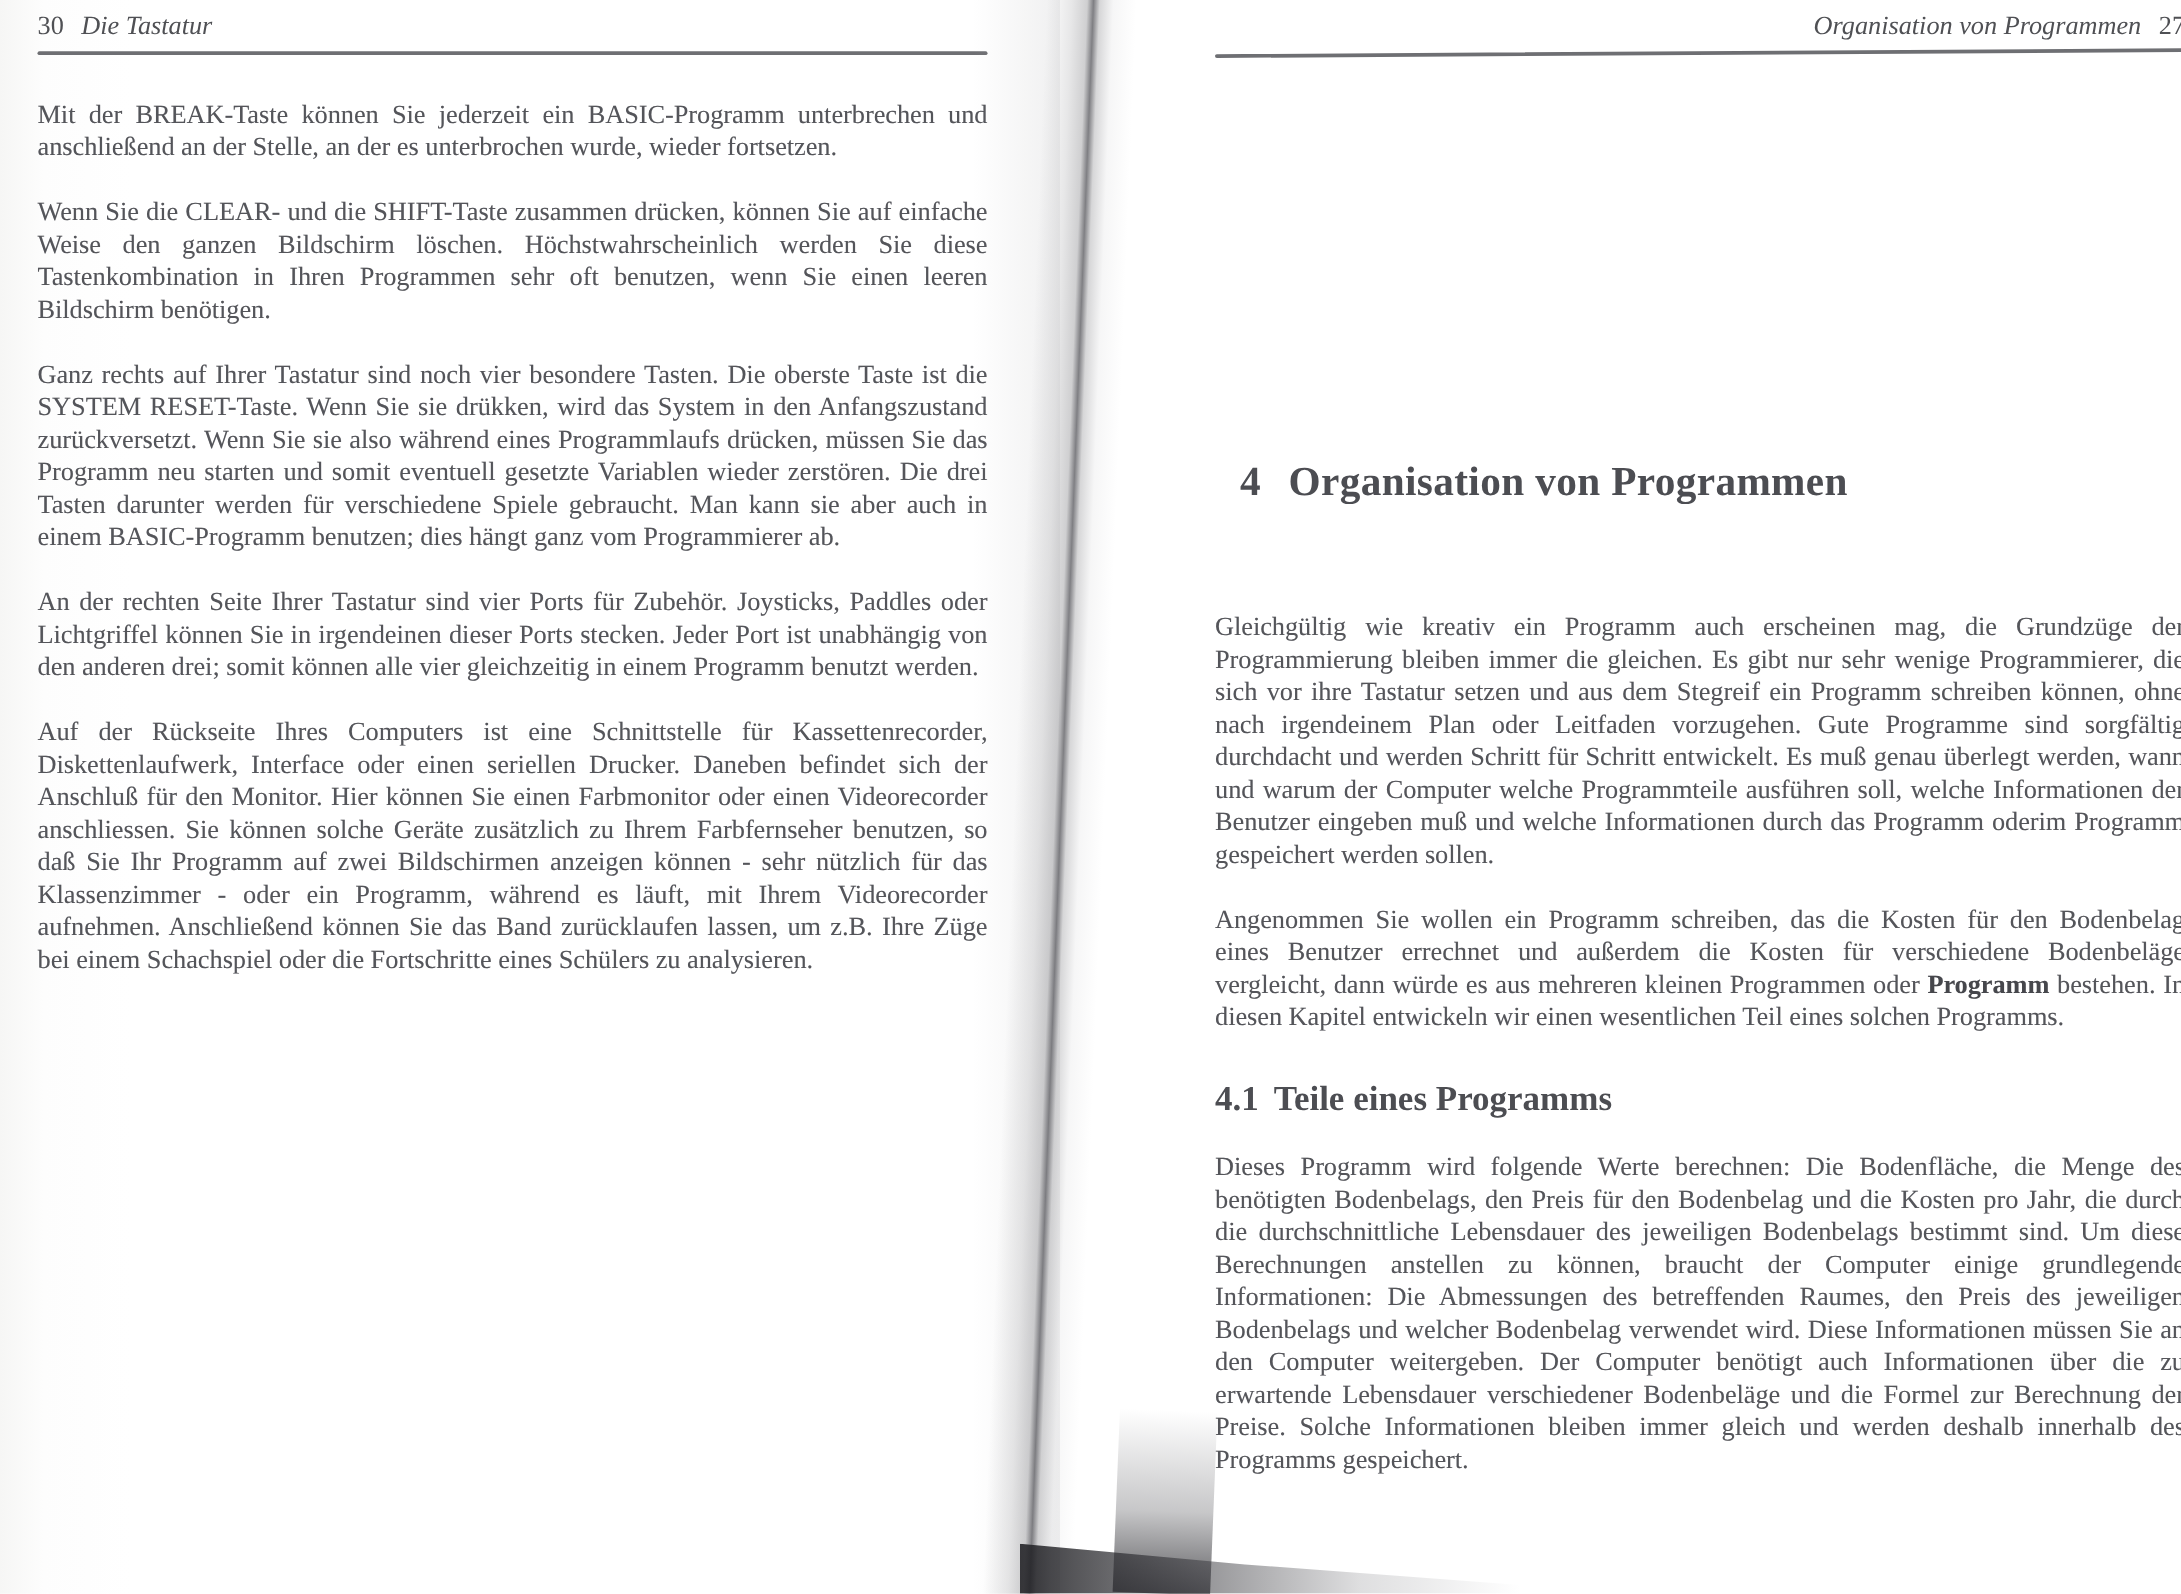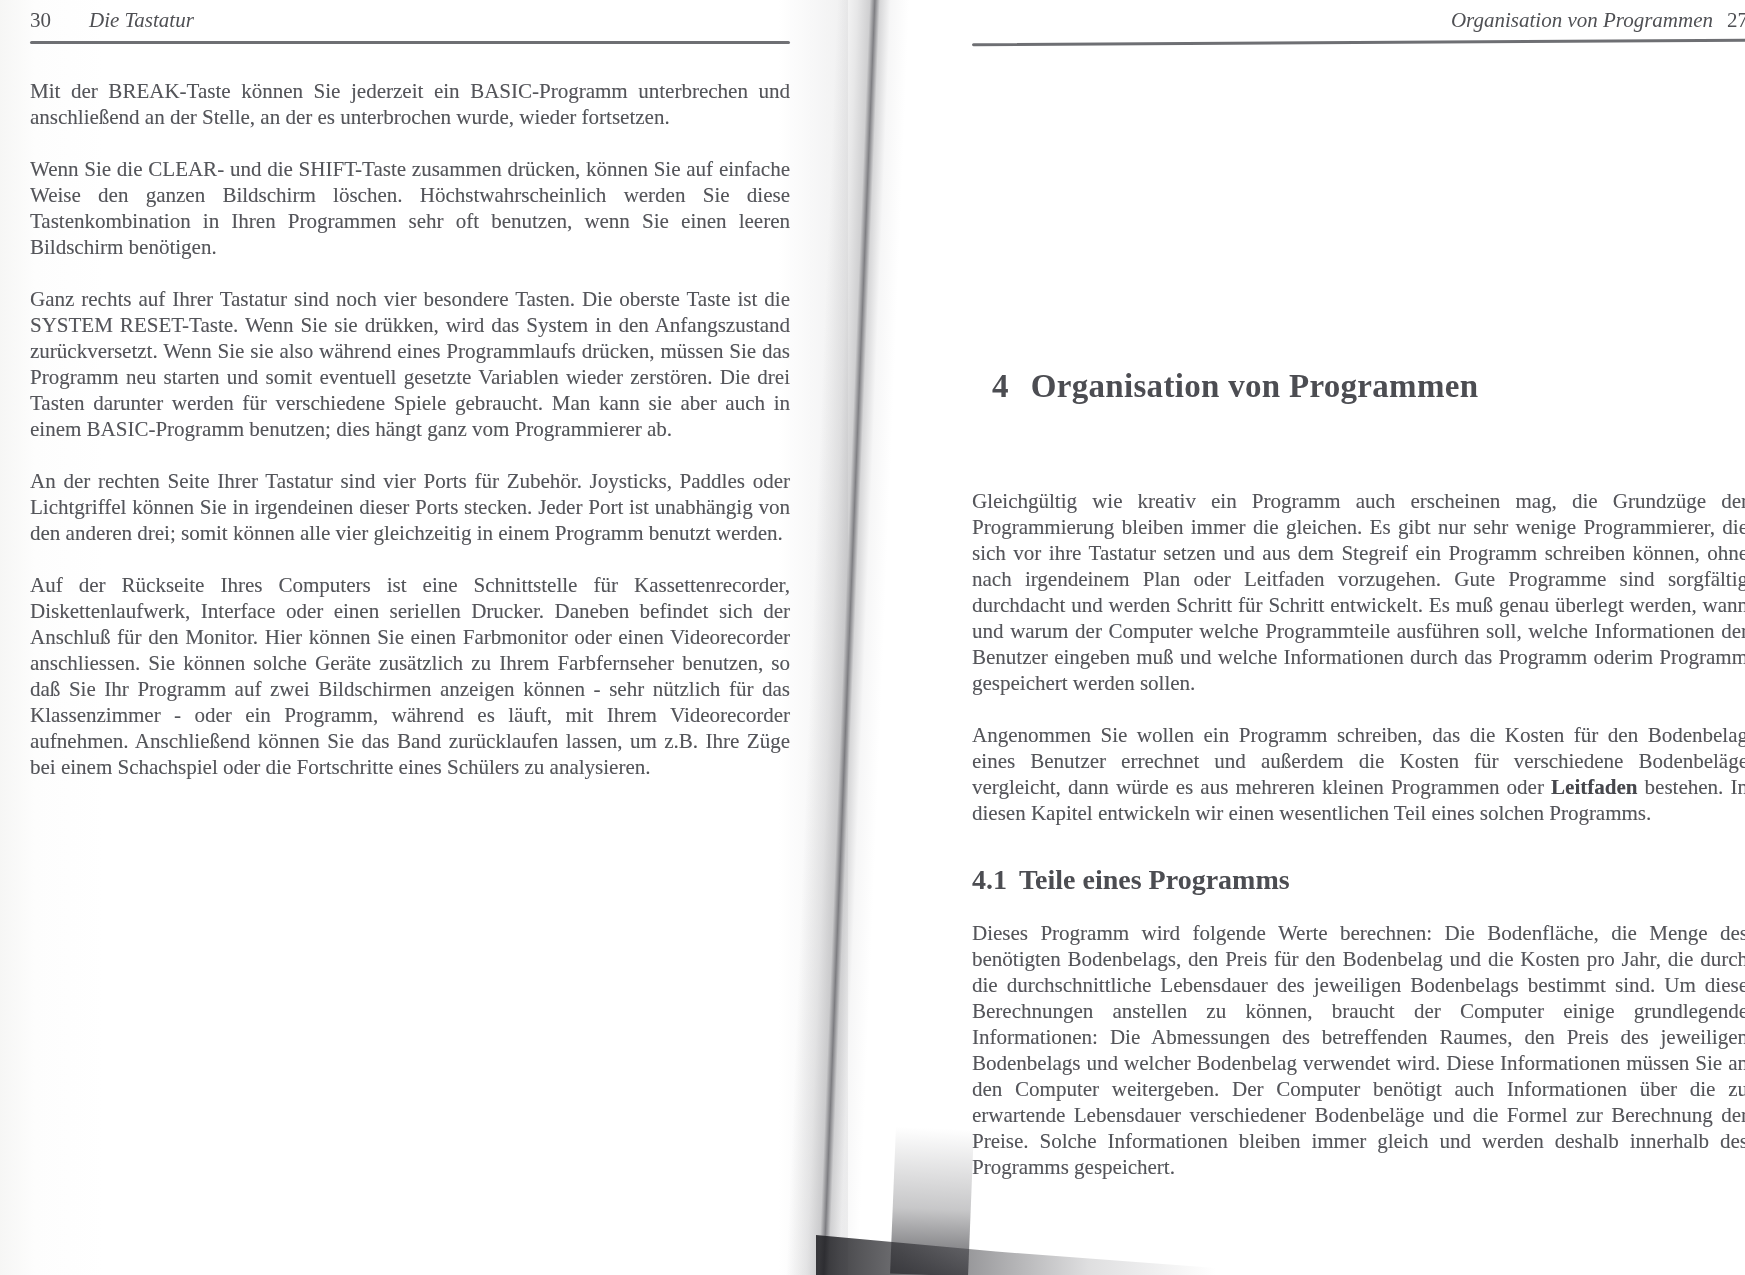--- a/index.html
+++ b/index.html
@@ -19,21 +19,21 @@
 
   .page-header {
     padding-top: 8px;
     display: flex;
     align-items: baseline;
     gap: 14px;
     font-size: 21px;
     color: #4f5054;
   }
   .page-header.align-right { justify-content: flex-end; }
-  .running-title { font-style: italic; margin-left: 24px; }
+  .running-title { font-style: italic; }
   .pagenum { font-style: normal; }
 
   .rule {
     margin-top: 8px;
     height: 3px;
     background: #6e6f73;
     border-radius: 2px;
   }
   .rule.slanted { transform: rotate(-0.35deg); }
 
@@ -142,21 +142,21 @@
       <span class="pagenum">27</span>
     </header>
     <div class="rule slanted"></div>
 
     <h1 class="chapter-heading">
       <span class="chapter-number">4</span><span>Organisation von Programmen</span>
     </h1>
 
     <p class="body-text rp-first">Gleichgültig wie kreativ ein Programm auch erscheinen mag, die Grundzüge der Programmierung bleiben immer die gleichen. Es gibt nur sehr wenige Programmierer, die sich vor ihre Tastatur setzen und aus dem Stegreif ein Programm schreiben können, ohne nach irgendeinem Plan oder Leitfaden vorzugehen. Gute Programme sind sorgfältig durchdacht und werden Schritt für Schritt entwickelt. Es muß genau überlegt werden, wann und warum der Computer welche Programmteile ausführen soll, welche Informationen der Benutzer eingeben muß und welche Informationen durch das Programm oderim Programm gespeichert werden sollen.</p>
 
-    <p class="body-text"><span>Angenommen Sie wollen ein Programm schreiben, das die Kosten für den Bodenbelag eines Benutzer errechnet und außerdem die Kosten für verschiedene Bodenbeläge vergleicht, dann würde es aus mehreren kleinen Programmen oder </span><strong>Leitfaden</strong><span> bestehen. In diesen Kapitel entwickeln wir einen wesentlichen Teil eines solchen Programms.</span></p>
+    <p class="body-text"><span>Angenommen Sie wollen ein Programm schreiben, das die Kosten für den Bodenbelag eines Benutzer errechnet und außerdem die Kosten für verschiedene Bodenbeläge vergleicht, dann würde es aus mehreren kleinen Programmen oder </span><strong>Programm</strong><span> bestehen. In diesen Kapitel entwickeln wir einen wesentlichen Teil eines solchen Programms.</span></p>
 
     <h2 class="section-heading">
       <span class="section-number">4.1</span><span>Teile eines Programms</span>
     </h2>
 
     <p class="body-text">Dieses Programm wird folgende Werte berechnen: Die Bodenfläche, die Menge des benötigten Bodenbelags, den Preis für den Bodenbelag und die Kosten pro Jahr, die durch die durchschnittliche Lebensdauer des jeweiligen Bodenbelags bestimmt sind. Um diese Berechnungen anstellen zu können, braucht der Computer einige grundlegende Informationen: Die Abmessungen des betreffenden Raumes, den Preis des jeweiligen Bodenbelags und welcher Bodenbelag verwendet wird. Diese Informationen müssen Sie an den Computer weitergeben. Der Computer benötigt auch Informationen über die zu erwartende Lebensdauer verschiedener Bodenbeläge und die Formel zur Berechnung der Preise. Solche Informationen bleiben immer gleich und werden deshalb innerhalb des Programms gespeichert.</p>
   </section>
 
   <div class="left-page-edge-shade"></div>
   <div class="gutter-shadow"></div>

